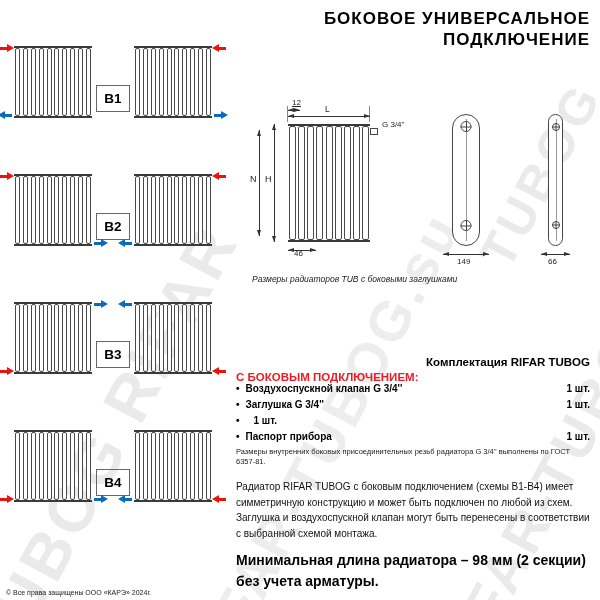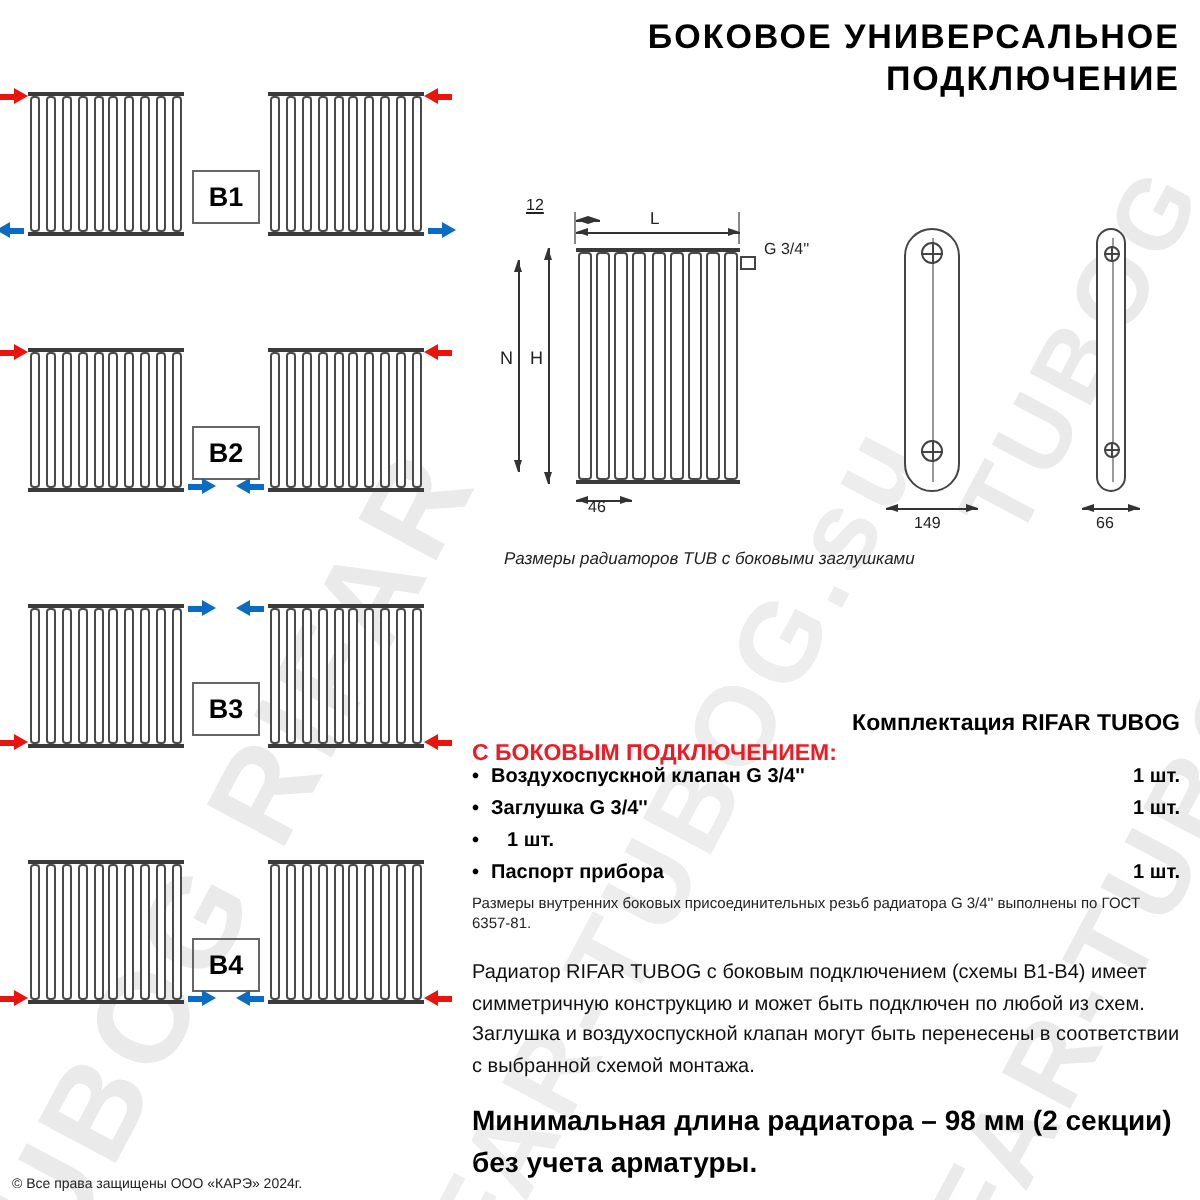--- a/index.html
+++ b/index.html
@@ -66,21 +66,21 @@
                border-right:2.5px solid transparent;border-top:6px solid #333;}
   .dimL{left:36px;top:16px;width:82px;}
   .dim12{left:36px;top:10px;width:12px;}
   .dim46{left:36px;top:150px;width:28px;}
   .dim107{left:191px;top:154px;width:46px;}
   .dim66{left:289px;top:154px;width:29px;}
   .dimH{left:22px;top:24px;height:118px;}
   .dimN{left:7px;top:30px;height:106px;}
   .dlab{position:absolute;font-size:8.5px;color:#222;white-space:nowrap;}
   .dl-L{left:73px;top:4px;}
-  .dl-12{left:11px;top:-2px;font-size:8px;text-decoration:underline;}
+  .dl-12{left:40px;top:-2px;font-size:8px;text-decoration:underline;}
   .dl-g{left:130px;top:20px;font-size:8px;}
   .dl-h{left:13px;top:74px;font-size:9px;}
   .dl-n{left:-2px;top:74px;font-size:9px;}
   .dl-46{left:42px;top:149px;font-size:8px;}
   .dl-107{left:205px;top:157px;font-size:8px;}
   .dl-66{left:296px;top:157px;font-size:8px;}
   .stub{position:absolute;left:118px;top:28px;width:8px;height:7px;border:1.5px solid #444;
         box-sizing:border-box;background:#fff;}
   .side{position:absolute;border:1.5px solid #444;box-sizing:border-box;background:#fff;}
   .side::before{content:"";position:absolute;left:50%;top:4px;bottom:4px;width:0;

